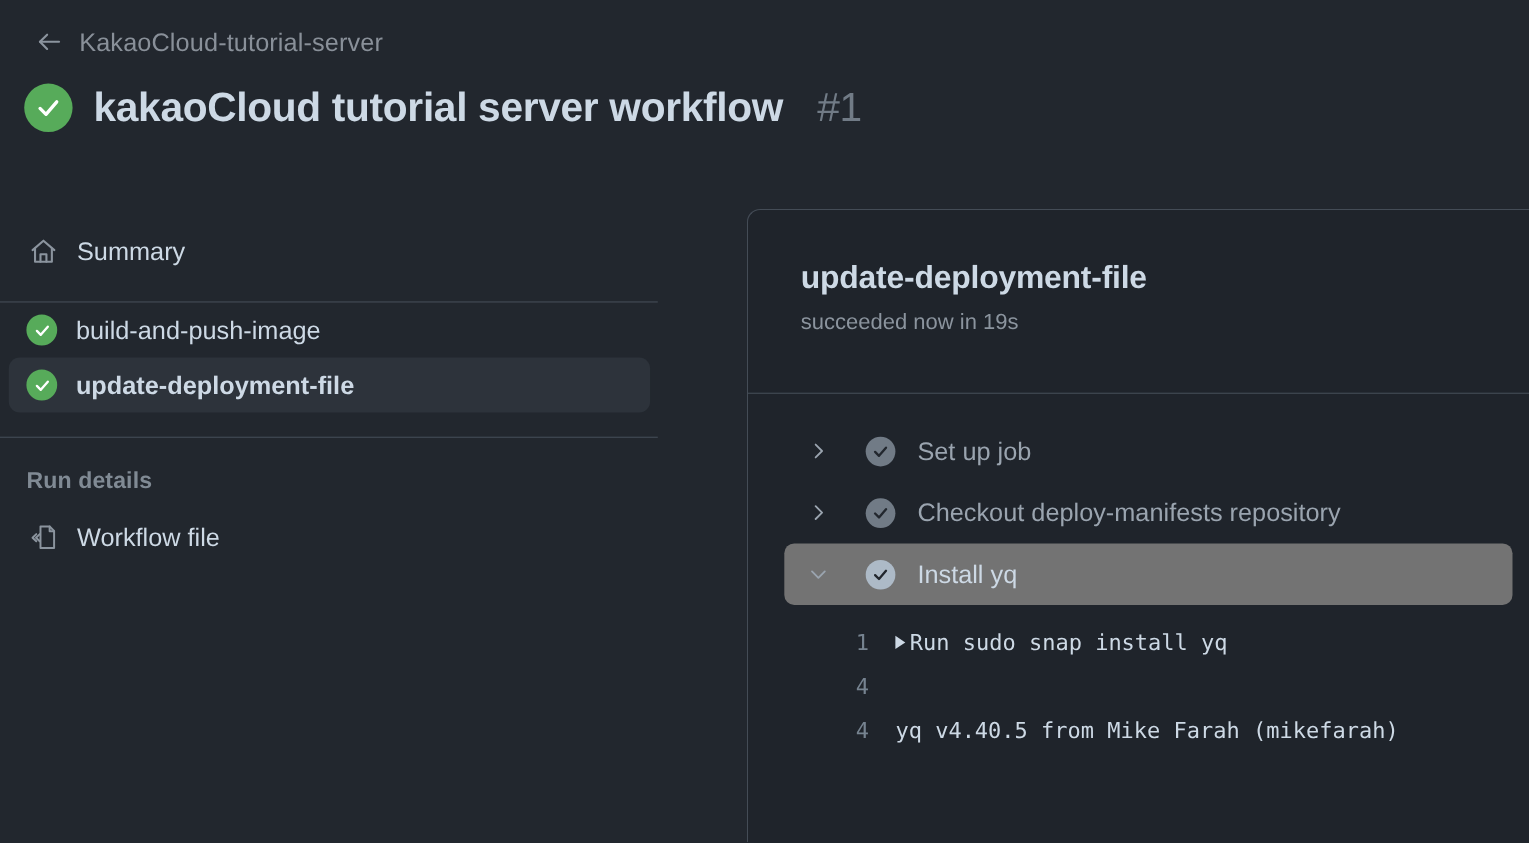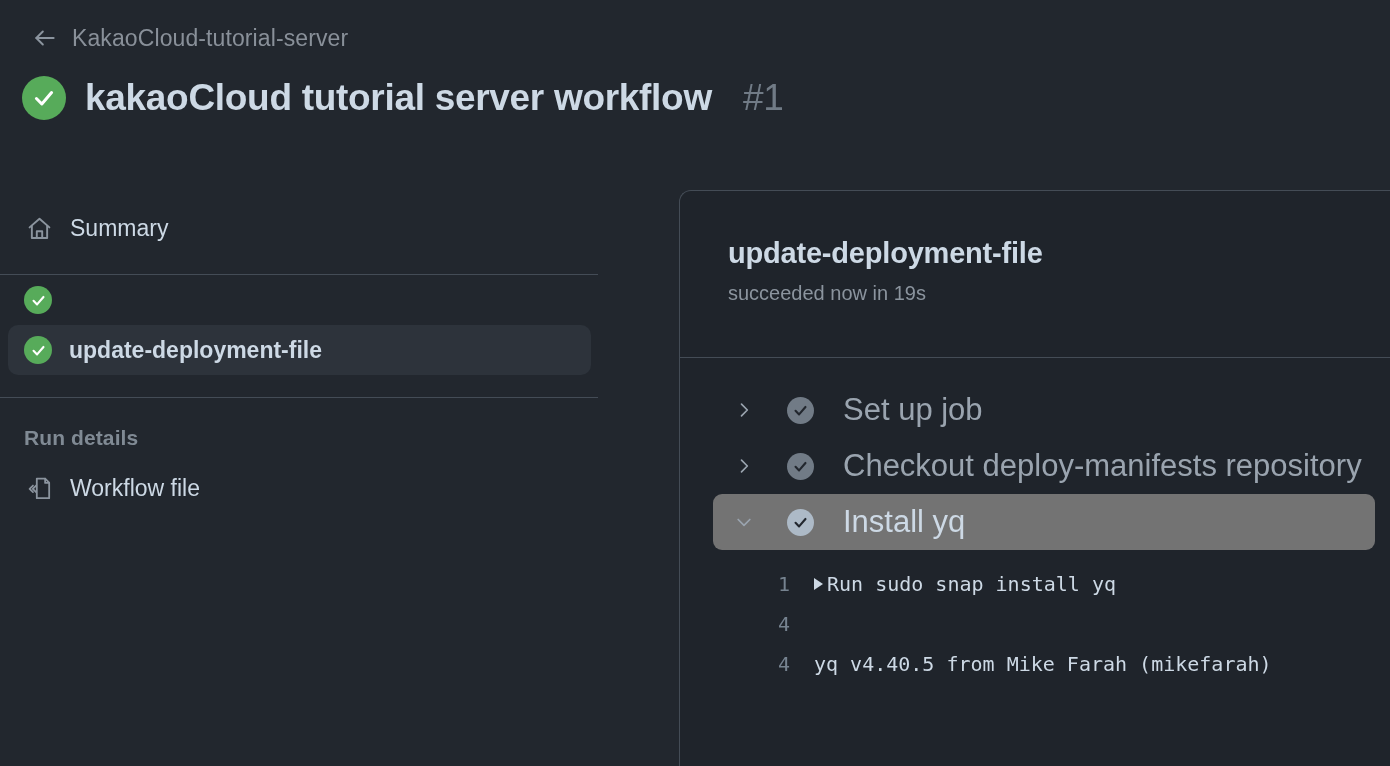--- a/index.html
+++ b/index.html
@@ -230,23 +230,23 @@
     background: #717b86;
     display: flex;
     align-items: center;
     justify-content: center;
     flex: 0 0 auto;
     margin-left: 30px;
   }
   .step-row.active .step-check { background: #adbac7; }
   .step-check svg { width: 17px; height: 17px; display: block; }
   .step-label {
-    font-size: 31px;
+    font-size: 23px;
     color: #9aa4af;
-    margin-left: 29px;
+    margin-left: 20px;
     white-space: nowrap;
   }
   .step-row.active .step-label { color: #cdd9e5; }
 
   
   .log {
     padding-top: 14px;
     font-family: "DejaVu Sans Mono", monospace;
     font-size: 20px;
   }
@@ -320,20 +320,21 @@
 
     <div class="divider divider-1"></div>
 
 
     <div class="side-row job-row">
       <span class="badge-sm">
         <svg viewBox="0 0 24 24" fill="none" stroke="#ffffff" stroke-width="3" stroke-linecap="round" stroke-linejoin="round">
           <polyline points="5,12.5 10,17.5 19,7"></polyline>
         </svg>
       </span>
+      <span class="label">build-and-push-image</span>
     </div>
 
     <div class="side-row job-row selected">
       <span class="badge-sm">
         <svg viewBox="0 0 24 24" fill="none" stroke="#ffffff" stroke-width="3" stroke-linecap="round" stroke-linejoin="round">
           <polyline points="5,12.5 10,17.5 19,7"></polyline>
         </svg>
       </span>
       <span class="label">update-deployment-file</span>
     </div>

